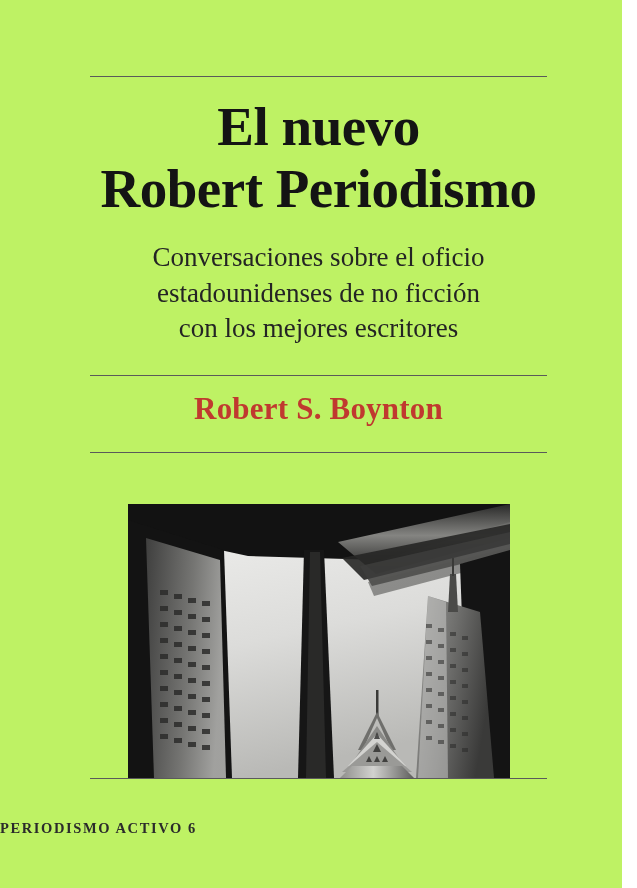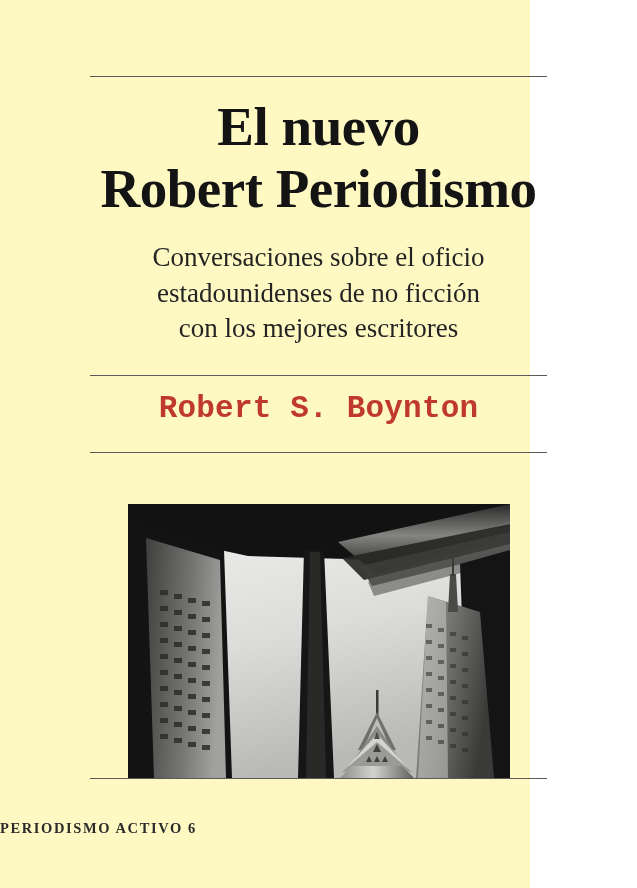--- a/index.html
+++ b/index.html
@@ -10,23 +10,23 @@
   body {
     width: 637px;
     height: 888px;
     font-family: "Liberation Serif", serif;
     color: #1a1a1a;
     overflow: hidden;
   }
 
   .cover {
     position: relative;
-    width: 530px;
+    width: 622px;
     height: 888px;
-    background: #fef9c3;
+    background: #bef264;
     box-sizing: border-box;
   }
 
   
   .rule {
     position: absolute;
     left: 90px;
     width: 457px;
     height: 1px;
     background: #5a5a5a;
@@ -69,21 +69,21 @@
     color: #242424;
   }
 
   
   .author {
     position: absolute;
     top: 391px;
     left: 0;
     width: 637px;
     text-align: center;
-    font-family: Liberation Mono, monospace;
+    font-family: Liberation Serif, serif;
     font-size: 31px;
     font-weight: 700;
     color: #c0392f;
     letter-spacing: 0.2px;
   }
 
   
   .photo {
     position: absolute;
     left: 128px;

